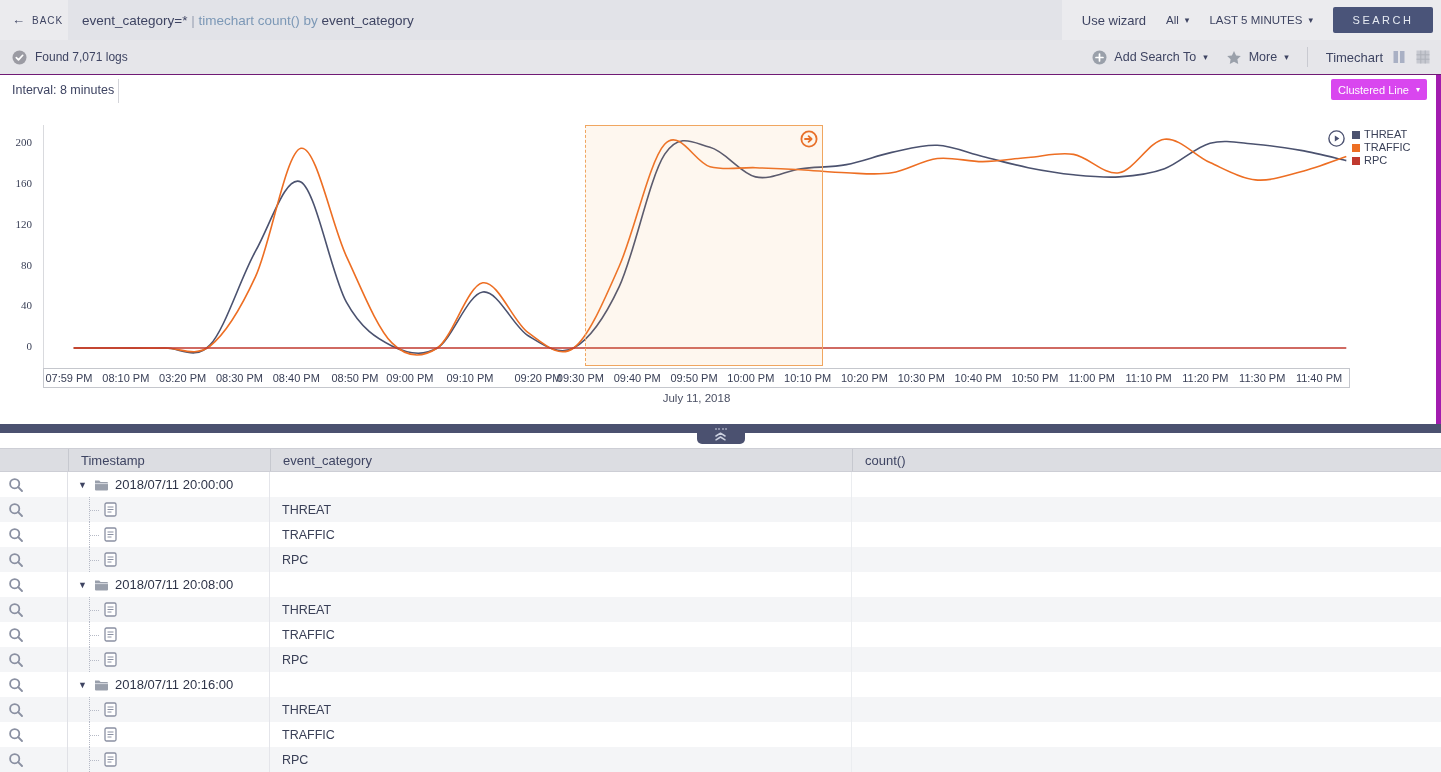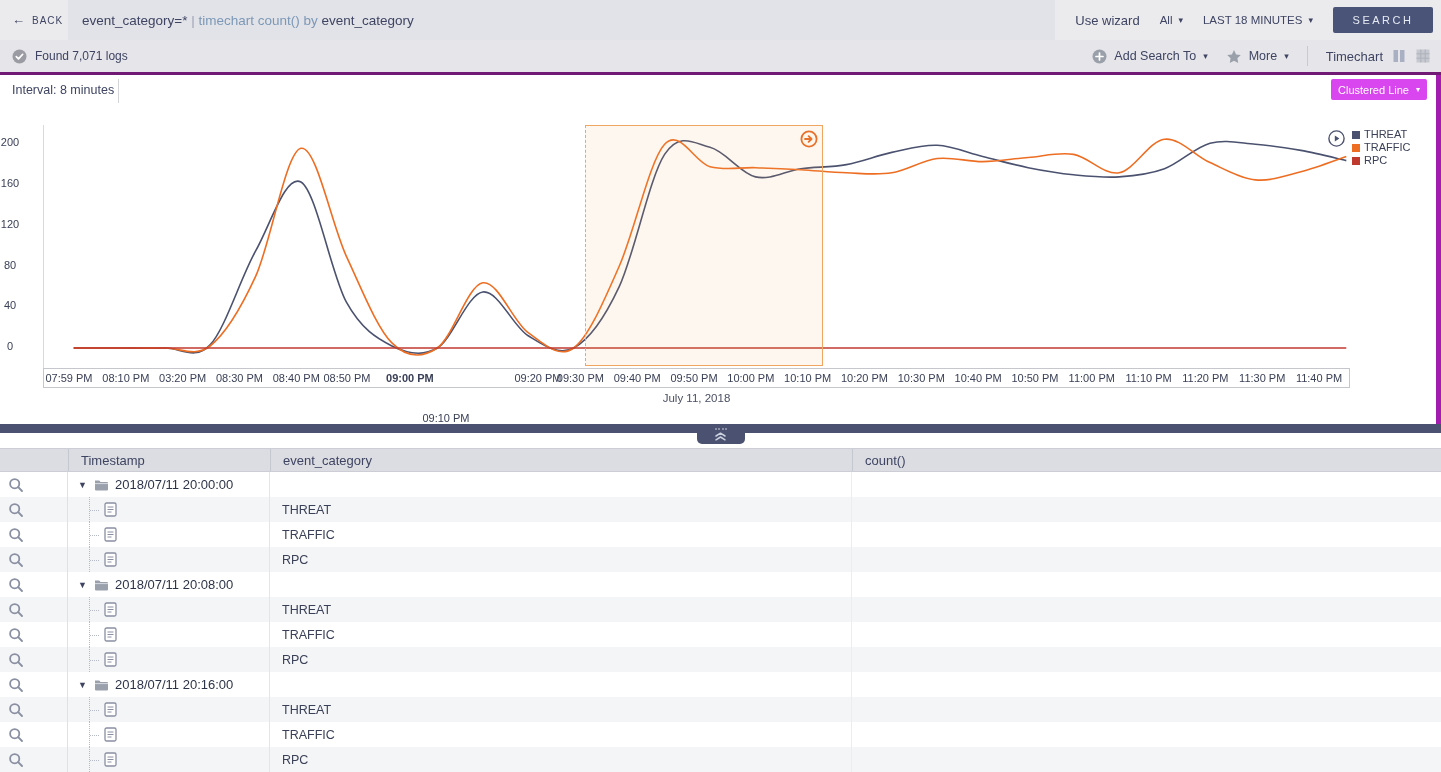--- a/index.html
+++ b/index.html
@@ -16,40 +16,40 @@
   .q-dark { color:#3e4462; } .q-mid { color:#9aa3b5; } .q-blue { color:#7c98b6; }
   .topbar-right { flex:0 0 auto; display:flex; align-items:center; gap:20px; padding:0 8px 0 20px; }
   .use-wizard { font-size:13px; cursor:pointer; }
   .dd { display:flex; align-items:center; gap:6px; font-size:11.5px; cursor:pointer; }
   .caret { font-size:9px; color:#3e4462; }
   .search-btn { width:100px; height:26px; background:#4a5479; color:#e6eaf2; font-size:11px;
                 letter-spacing:2.5px; display:flex; align-items:center; justify-content:center;
                 border-radius:2px; cursor:pointer; }
 
   
-  .toolbar { height:35px; background:#e6e6ea; border-bottom:3px solid #701a75;
+  .toolbar { height:35px; background:#e6e6ea; border-bottom:1px solid #701a75;
              display:flex; align-items:center; justify-content:space-between; padding:0 10px 0 12px; }
   .status { display:flex; align-items:center; gap:8px; font-size:12px; }
   .toolbar-right { display:flex; align-items:center; gap:18px; }
   .tb-item { display:flex; align-items:center; gap:7px; font-size:12.5px; cursor:pointer; }
   .v-divider { width:1px; height:20px; background:#c9cad1; }
   .view-group { display:flex; align-items:center; gap:8px; }
   .view-label { font-size:13px; }
   .icon-btn { display:flex; align-items:center; cursor:pointer; }
 
   
   .chart-wrap { position:relative; height:349px; background:#fff; border-right:5px solid #a21caf; }
   .interval-label { position:absolute; left:12px; top:8px; font-size:12.5px; }
   .interval-divider { position:absolute; left:118px; top:4px; width:1px; height:24px; background:#d4d5da; }
   .chart-type-btn { position:absolute; right:9px; top:4px; width:96px; height:21px; background:#d946ef;
                     color:#fff; font-size:11px; display:flex; align-items:center; justify-content:center;
                     gap:7px; border-radius:2px; cursor:pointer; }
   .chart-type-btn .caret { color:#fff; font-size:8px; }
   .yaxis-line { position:absolute; left:43px; top:50px; width:1px; height:243px; background:#d9dade; }
-  .ytick { position:absolute; width:20px; text-align:center; font-size:11px; color:#3a4057; }
+  .ytick { position:absolute; width:32px; text-align:right; font-size:11px; color:#3a4057;font-family:Liberation Serif, serif; }
   .plot-svg { position:absolute; left:43px; top:50px; overflow:visible; }
   .selection { position:absolute; left:585px; top:50px; width:238px; height:241px;
                background:rgba(243,176,96,0.10); border:1px solid #f0a660; border-left-style:dashed; }
   .sel-arrow { position:absolute; right:4px; top:4px; cursor:pointer; }
   .x-strip { position:absolute; left:43px; top:293px; width:1307px; height:20px;
              border:1px solid #c5c7cd; background:#fff; }
   .xtick { position:absolute; top:3px; transform:translateX(-50%); font-size:11px;
            color:#3a4057; white-space:nowrap; }
   .date-label { position:absolute; left:43px; top:317px; width:1307px; text-align:center;
                 font-size:11.5px; color:#4a4f63; }
@@ -97,21 +97,21 @@
     <span>BACK</span>
   </div>
   <div class="query-field" id="query-field"><span class="q-dark">event_category=*</span><span class="q-mid"> | </span><span class="q-blue">timechart count()</span><span class="q-blue"> by </span><span class="q-dark">event_category</span></div>
   <div class="topbar-right">
     <span class="use-wizard">Use wizard</span>
     <span class="dd">
       <span>All</span>
       <span class="caret">▾</span>
     </span>
     <span class="dd">
-      <span>LAST 18 MINUTES</span>
+      <span>LAST 5 MINUTES</span>
       <span class="caret">▾</span>
     </span>
     <div class="search-btn">SEARCH</div>
   </div>
 </div>
 
 <div class="toolbar">
   <div class="status">
     <svg width="15" height="15" viewBox="0 0 15 15">
       <circle cx="7.5" cy="7.5" r="7" fill="#9b9ba3"></circle>
@@ -184,23 +184,23 @@
       <path d="M5 9 h6 M8.6 6.2 L11.6 9 L8.6 11.8" stroke="#e8702a" stroke-width="1.8" fill="none" stroke-linecap="round" stroke-linejoin="round"></path>
     </svg>
   </div>
 
   <div class="x-strip" id="xstrip">
       <div class="xtick" style="left: 25px;">07:59 PM</div>
       <div class="xtick" style="left: 81.82px;">08:10 PM</div>
       <div class="xtick" style="left: 138.64px;">03:20 PM</div>
       <div class="xtick" style="left: 195.46px;">08:30 PM</div>
       <div class="xtick" style="left: 252.28px;">08:40 PM</div>
-      <div class="xtick" style="left: 303px;">08:50 PM</div>
-      <div class="xtick" style="left: 365.92px; font-weight: bold;">09:00 PM</div>
-      <div class="xtick" style="left: 402px; margin-top: 40px;">09:10 PM</div>
+      <div class="xtick" style="left: 295px; padding-left: 32px;">08:50 PM</div>
+      <div class="xtick" style="left: 365.92px;">09:00 PM</div>
+      <div class="xtick" style="left: 426px;">09:10 PM</div>
       <div class="xtick" style="left: 458px; margin-left: 36px;">09:20 PM</div>
       <div class="xtick" style="left: 536.38px;">09:30 PM</div>
       <div class="xtick" style="left: 593.2px;">09:40 PM</div>
       <div class="xtick" style="left: 650.02px;">09:50 PM</div>
       <div class="xtick" style="left: 706.84px;">10:00 PM</div>
       <div class="xtick" style="left: 763.66px;">10:10 PM</div>
       <div class="xtick" style="left: 820.48px;">10:20 PM</div>
       <div class="xtick" style="left: 877.3px;">10:30 PM</div>
       <div class="xtick" style="left: 934.12px;">10:40 PM</div>
       <div class="xtick" style="left: 990.94px;">10:50 PM</div>

